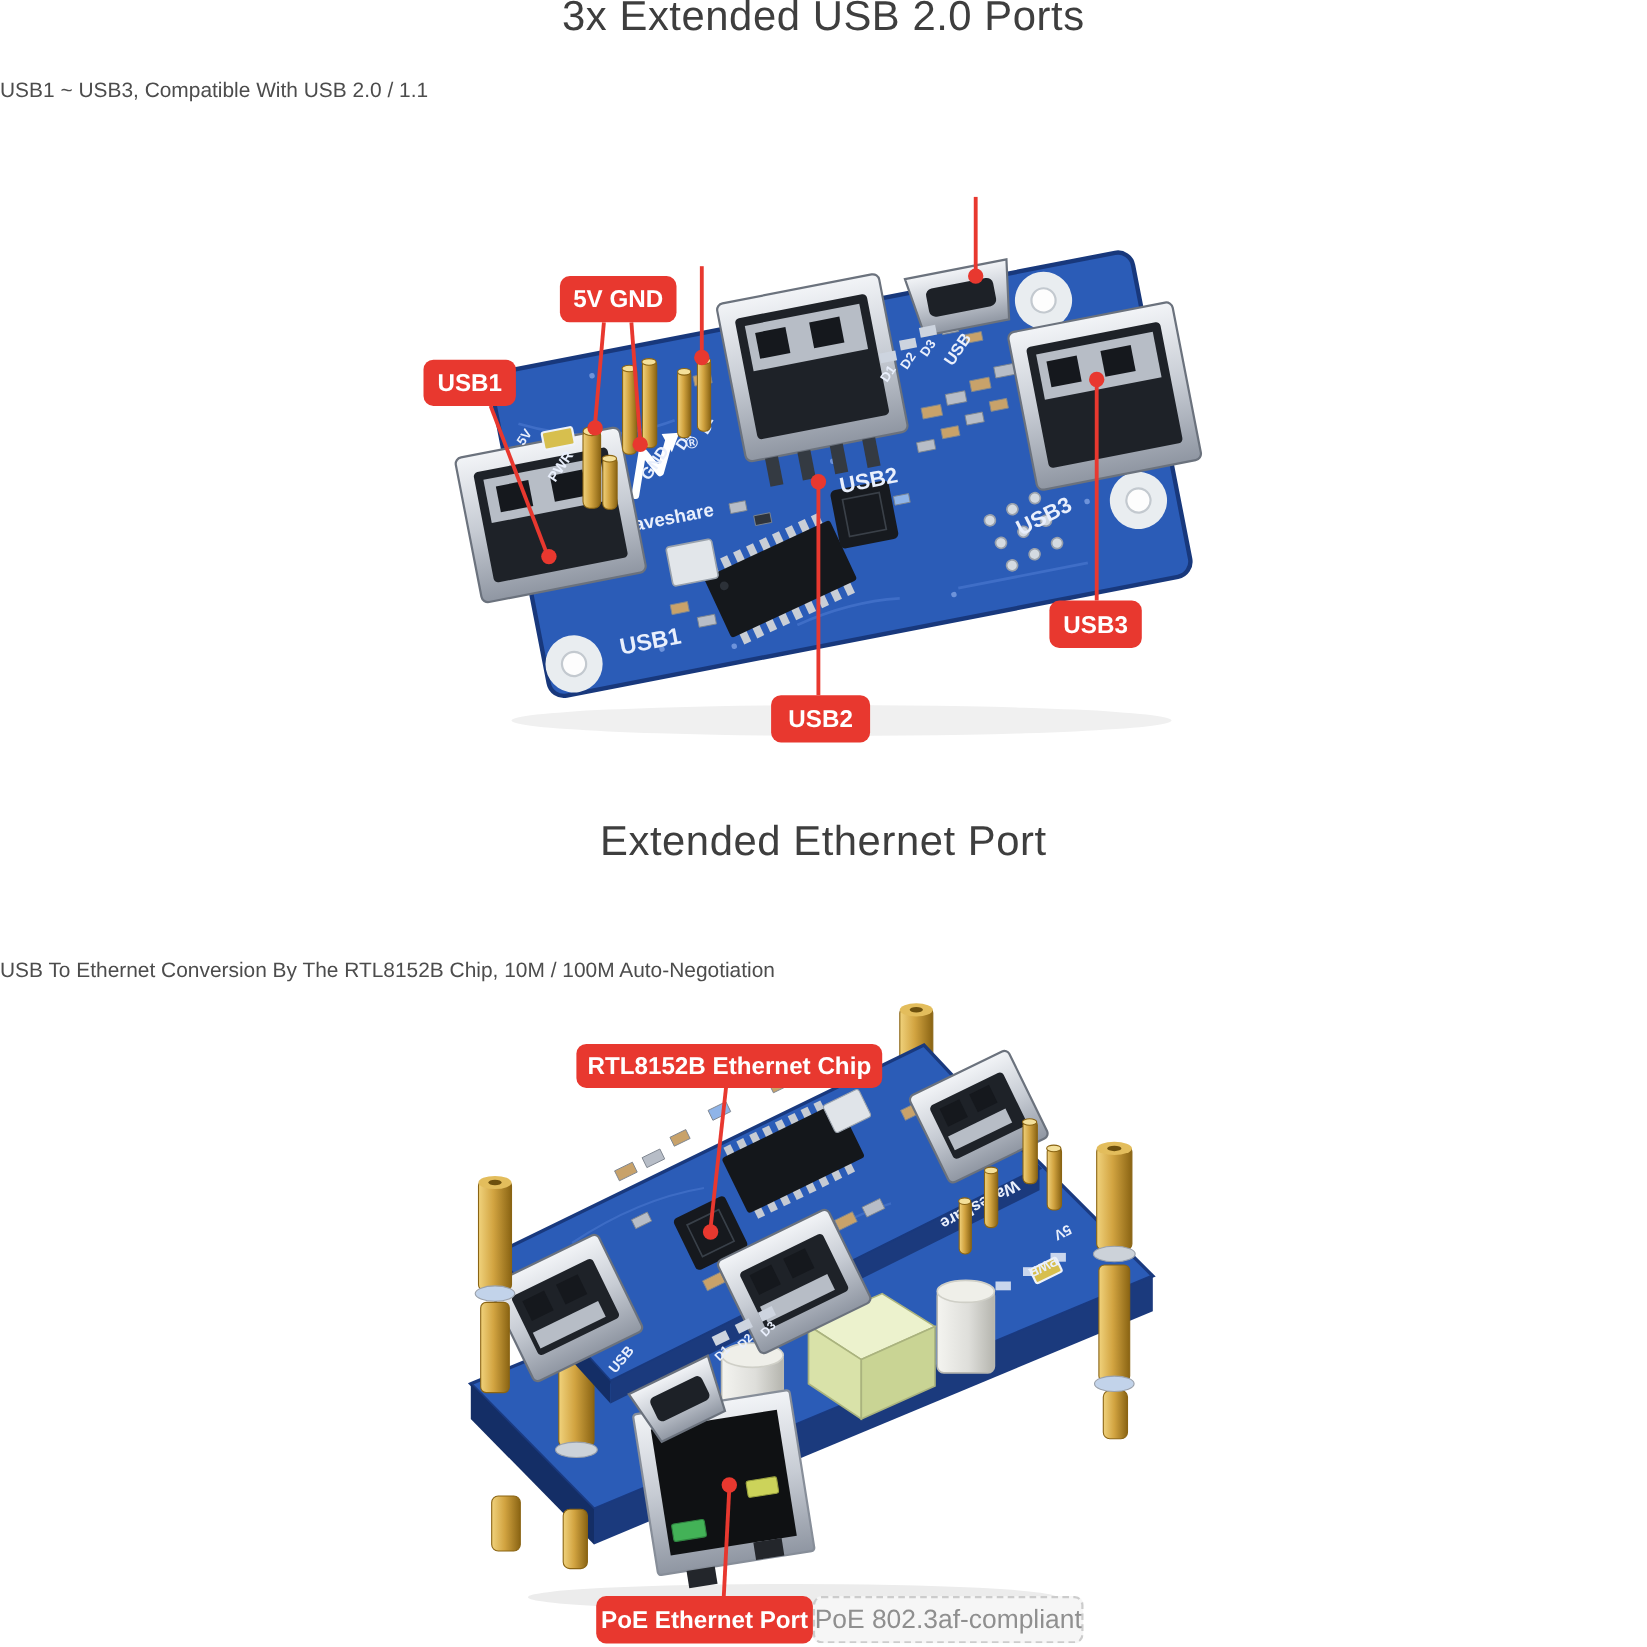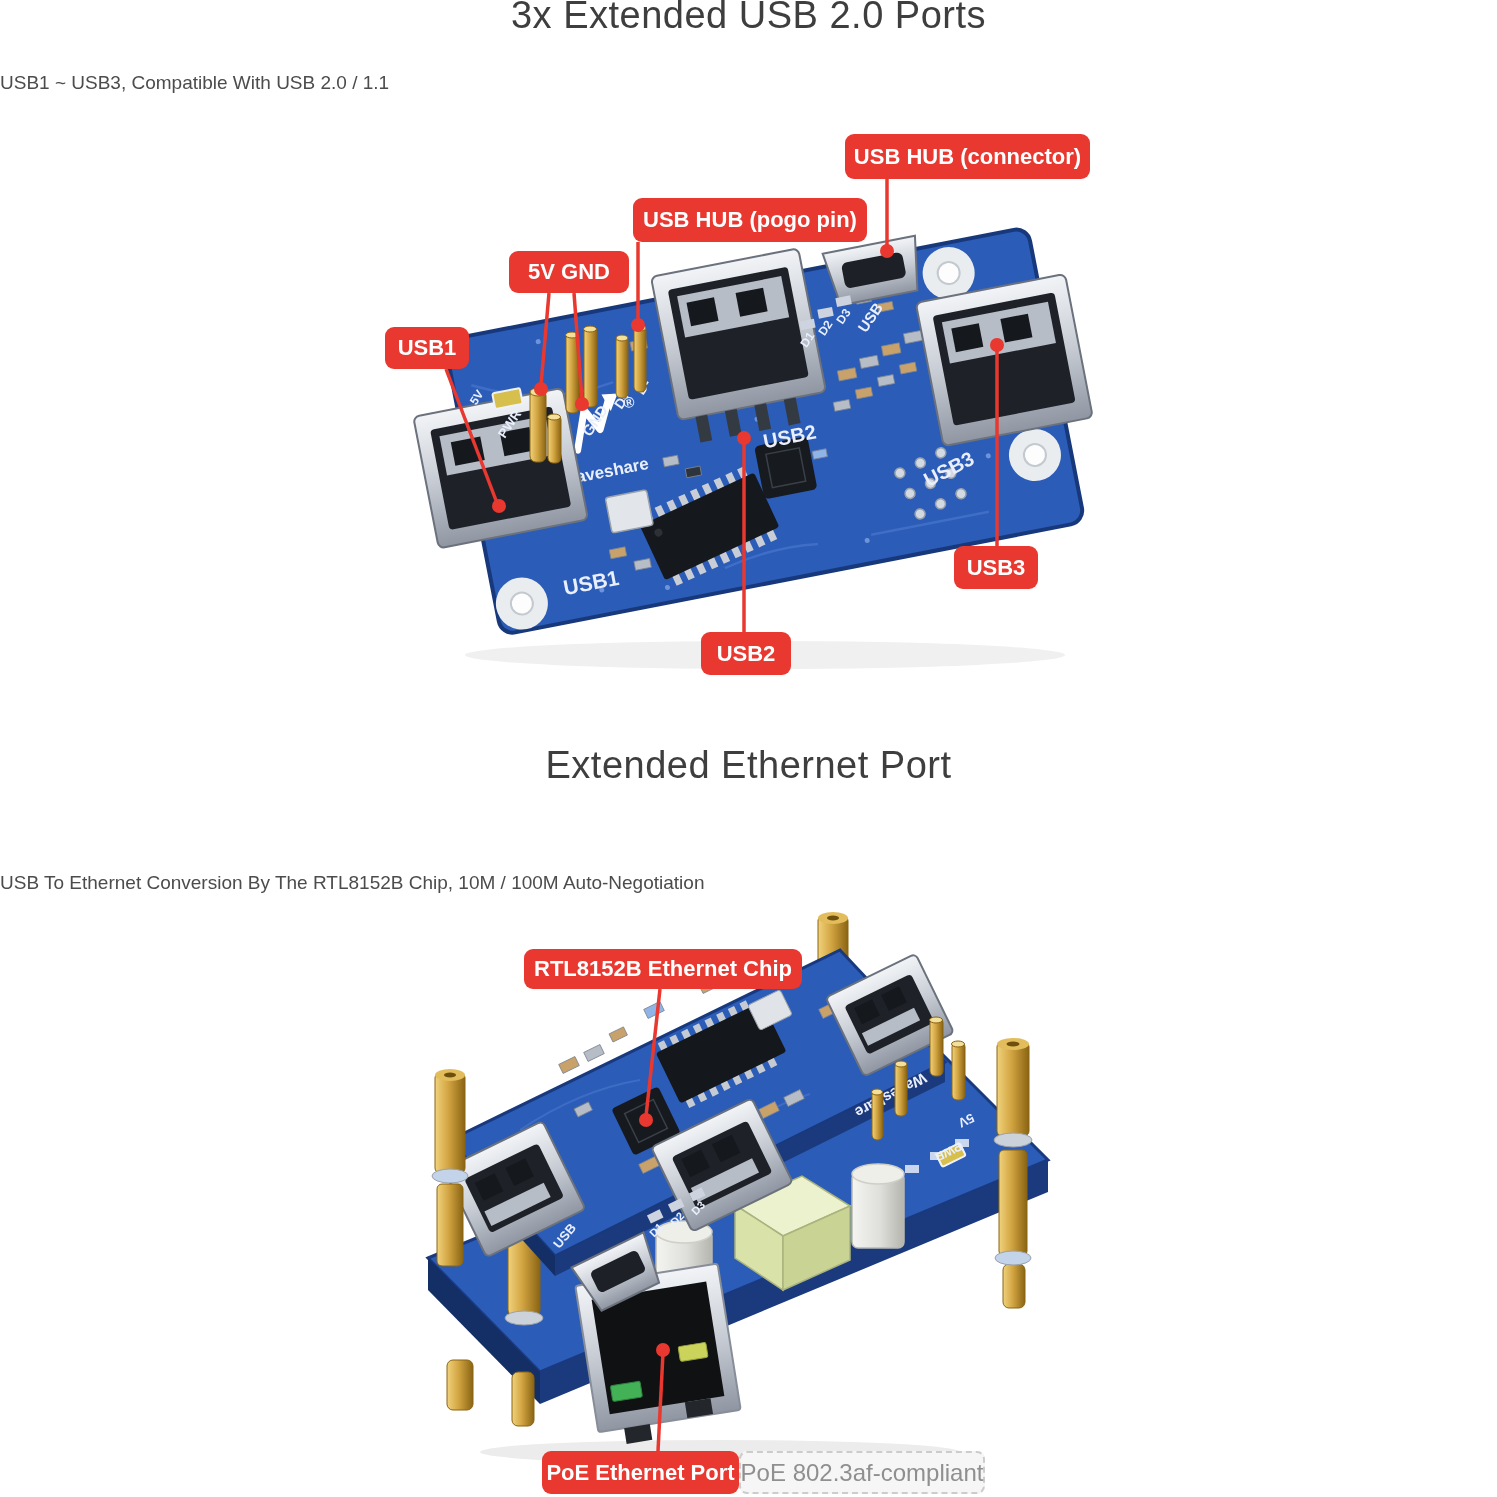--- a/index.html
+++ b/index.html
@@ -12,21 +12,21 @@
            font-weight:400;font-size:19px;color:#4c4c4c;}
   .callout{position:absolute;display:flex;align-items:center;justify-content:center;
            box-sizing:border-box;white-space:nowrap;}
   .callout.red{background:#e8382f;color:#ffffff;font-weight:700;border-radius:9px;font-size:22px;}
   .callout.gray{background:#f6f6f6;border:2px dashed #cccccc;color:#8f8f8f;
                 border-radius:8px;font-size:21px;font-weight:400;}
   
   #co-connects{left:630px;top:137px;width:215px;height:42px;}
   #co-hub-conn{left:845px;top:134px;width:245px;height:45px;font-size:22px;}
   #co-hub-pogo{left:633px;top:198px;width:234px;height:44px;}
-  #co-5vgnd{left:509px;top:251px;width:120px;height:42px;}
+  #co-5vgnd{left:509px;top:251px;width:106px;height:42px;}
   #co-usb1{left:385px;top:327px;width:84px;height:42px;}
   #co-usb2{left:701px;top:632px;width:90px;height:43px;}
   #co-usb3{left:954px;top:546px;width:84px;height:43px;}
   #co-chip{left:524px;top:949px;width:278px;height:40px;font-size:22px;}
   #co-poe{left:542px;top:1451px;width:197px;height:43px;}
   #co-poe-note{left:739px;top:1451px;width:246px;height:43px;font-size:24px;}
   .silk{fill:#e9effc;font-family:"Liberation Sans",sans-serif;font-weight:bold;}
 </style>
 </head>
 <body>
@@ -424,22 +424,20 @@
       <circle cx="744" cy="438" r="7"></circle>
       <circle cx="997" cy="345" r="7"></circle>
       <circle cx="646" cy="1120" r="7"></circle>
       <circle cx="663" cy="1350" r="7"></circle>
     </g>
   </svg>
 
   <h1 class="sec-title" style="top:-6px;">3x Extended USB 2.0 Ports</h1>
   <p class="sec-sub" style="top:72px;">USB1 ~ USB3, Compatible With USB 2.0 / 1.1</p>
 
-  <div id="co-hub-conn" class="callout red">USB HUB (connector)</div>
-  <div id="co-hub-pogo" class="callout red">USB HUB (pogo pin)</div>
   <div id="co-5vgnd" class="callout red">5V GND</div>
   <div id="co-usb1" class="callout red">USB1</div>
   <div id="co-usb2" class="callout red">USB2</div>
   <div id="co-usb3" class="callout red">USB3</div>
 
   <h1 class="sec-title" style="top:744px;">Extended Ethernet Port</h1>
   <p class="sec-sub" style="top:872px;">USB To Ethernet Conversion By The RTL8152B Chip, 10M / 100M Auto-Negotiation</p>
 
   <div id="co-chip" class="callout red">RTL8152B Ethernet Chip</div>
   <div id="co-poe" class="callout red">PoE Ethernet Port</div>

